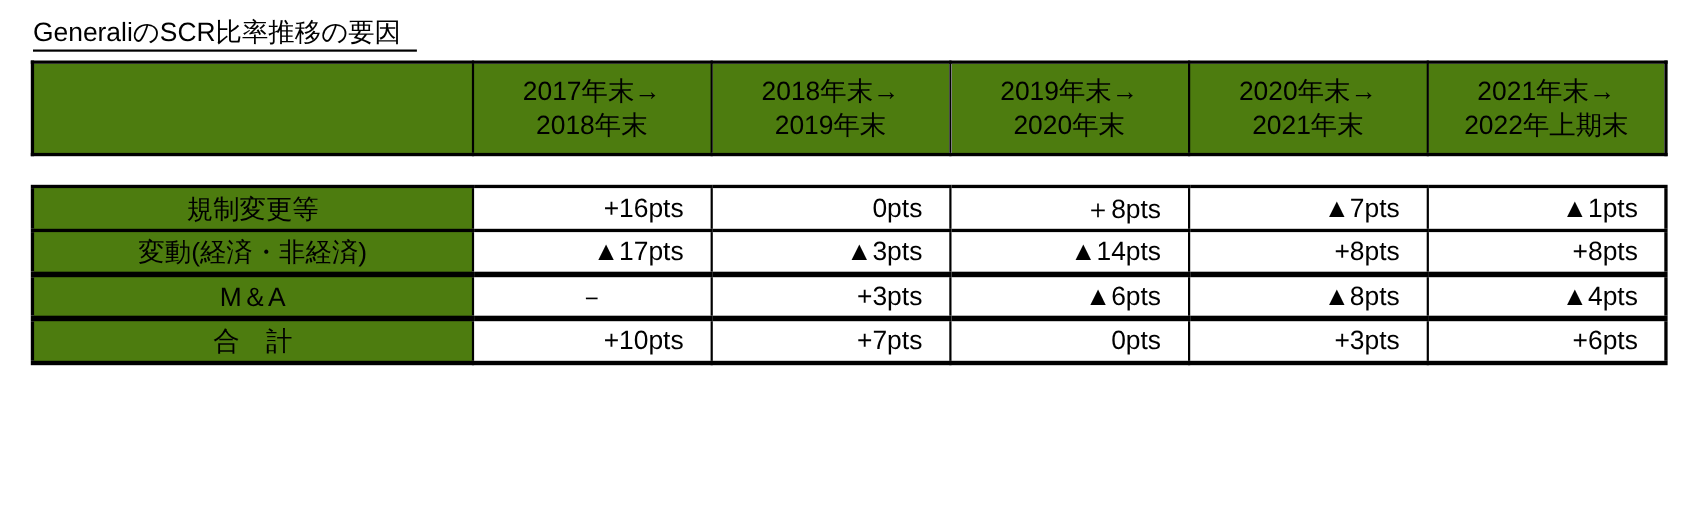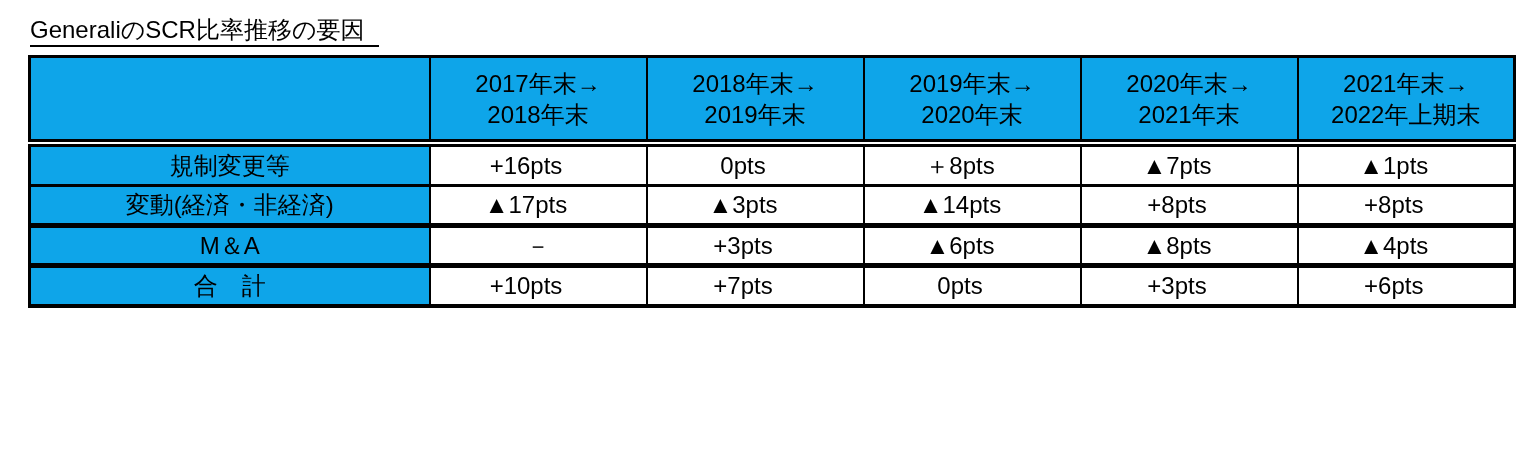--- a/index.html
+++ b/index.html
@@ -23,43 +23,43 @@
   }
 
   table.blk {
     border-collapse: collapse;
     table-layout: fixed;
     width: 1484px;
     margin-left: 28px;
     border: 3px solid #000;
   }
   table.hdr { margin-top: 8px; }
-  table.bodyblk { margin-top: 2px; }
+  table.bodyblk { margin-top: 26px; }
 
   table.blk td {
     border: 2px solid #000;
     font-size: 24px;
     vertical-align: middle;
     overflow: hidden;
     white-space: nowrap;
   }
   col.c-label { width: 400px; }
   col.c-data  { width: 217px; }
 
-  .fill { background: #0ea5e9; }
+  .fill { background: #4d7c0f; }
 
   
   tr.period-row td { height: 84px; text-align: center; line-height: 31px; }
   tr.scr-row td { height: 38px; text-align: center; border-top-width: 3px; }
   td.scr-label { text-align: left; padding-left: 6px; font-size: 25px; }
 
   
   table.bodyblk td { height: 40px; border-top-width: 3px; border-bottom-width: 3px; }
   table.bodyblk td.lbl { text-align: center; }
-  table.bodyblk td.val { text-align: center; padding-right: 24px; }
+  table.bodyblk td.val { text-align: right; padding-right: 24px; }
   table.bodyblk td.val.center { text-align: center; padding-right: 0; }
   table.bodyblk tr.sep td { border-top-width: 5px; }
   table.bodyblk { border-bottom-width: 4px; }
 </style>
 </head>
 <body>
 
 <div class="page">
 
   <div class="title">GeneraliのSCR比率推移の要因</div>

